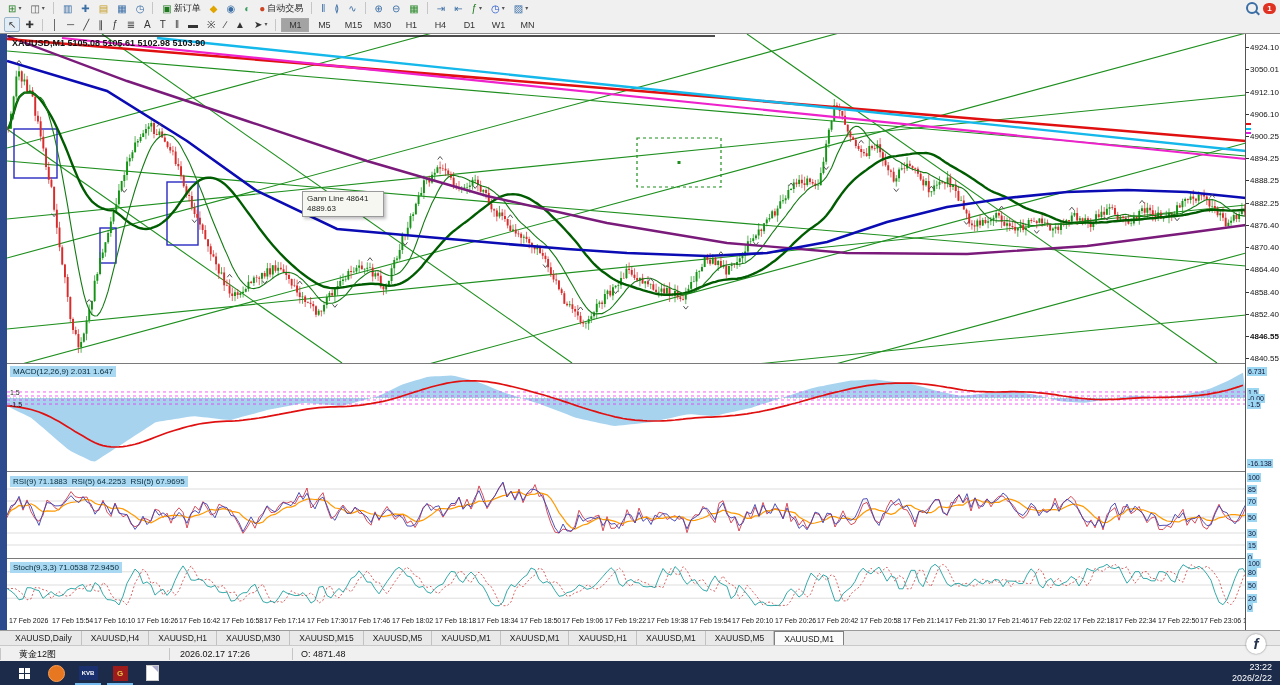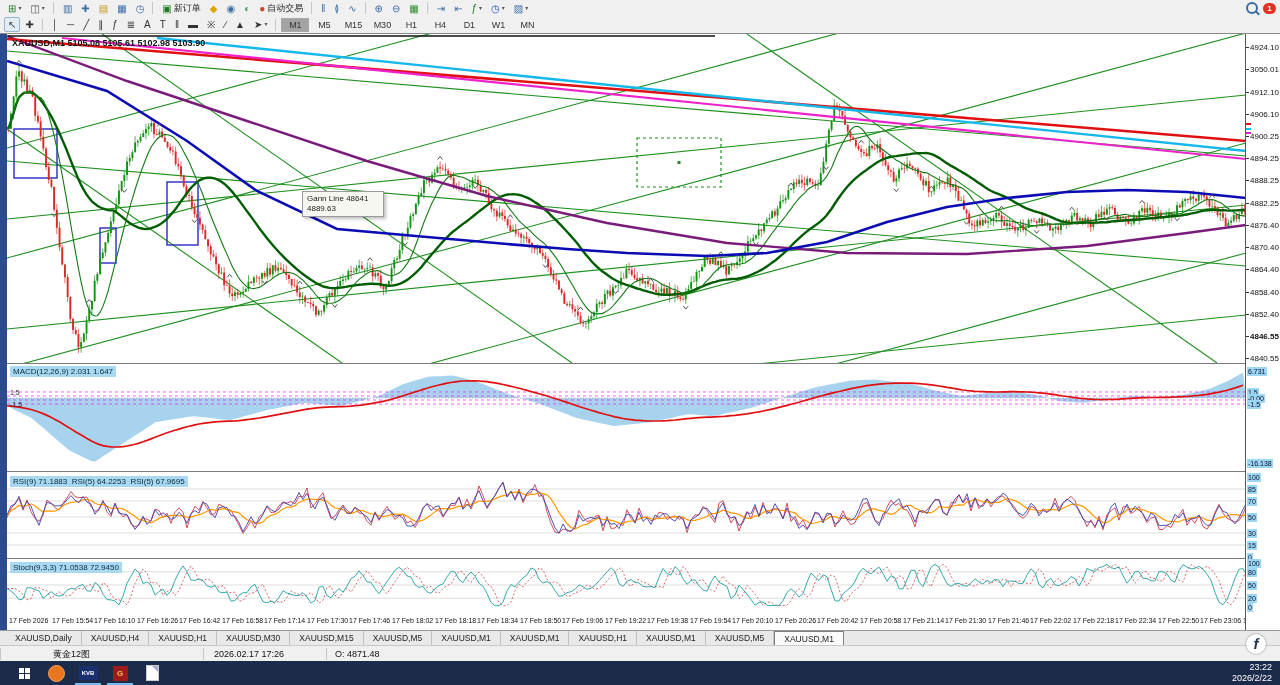--- a/index.html
+++ b/index.html
@@ -385,21 +385,21 @@
       <div class="tab">XAUUSD,M5</div>
       <div class="tab">XAUUSD,M1</div>
       <div class="tab">XAUUSD,M1</div>
       <div class="tab">XAUUSD,H1</div>
       <div class="tab">XAUUSD,M1</div>
       <div class="tab">XAUUSD,M5</div>
       <div class="tab active">XAUUSD,M1</div>
     </div>
 
   <div class="status">
-    <div class="sseg" style="width:150px;padding-left:52px">黄金12图</div>
+    <div class="sseg" style="width:150px;padding-left:18px">黄金12图</div>
     <div class="sseg" style="width:112px;padding-left:10px">2026.02.17 17:26</div>
     <div class="sseg" style="width:68px;padding-left:8px">O: 4871.48</div>
   </div>
 
   <div class="wm">
     <span class="wm-logo">f</span>
   </div>
 
   <div class="taskbar" id="taskbar">
       <div class="tbar-item">

